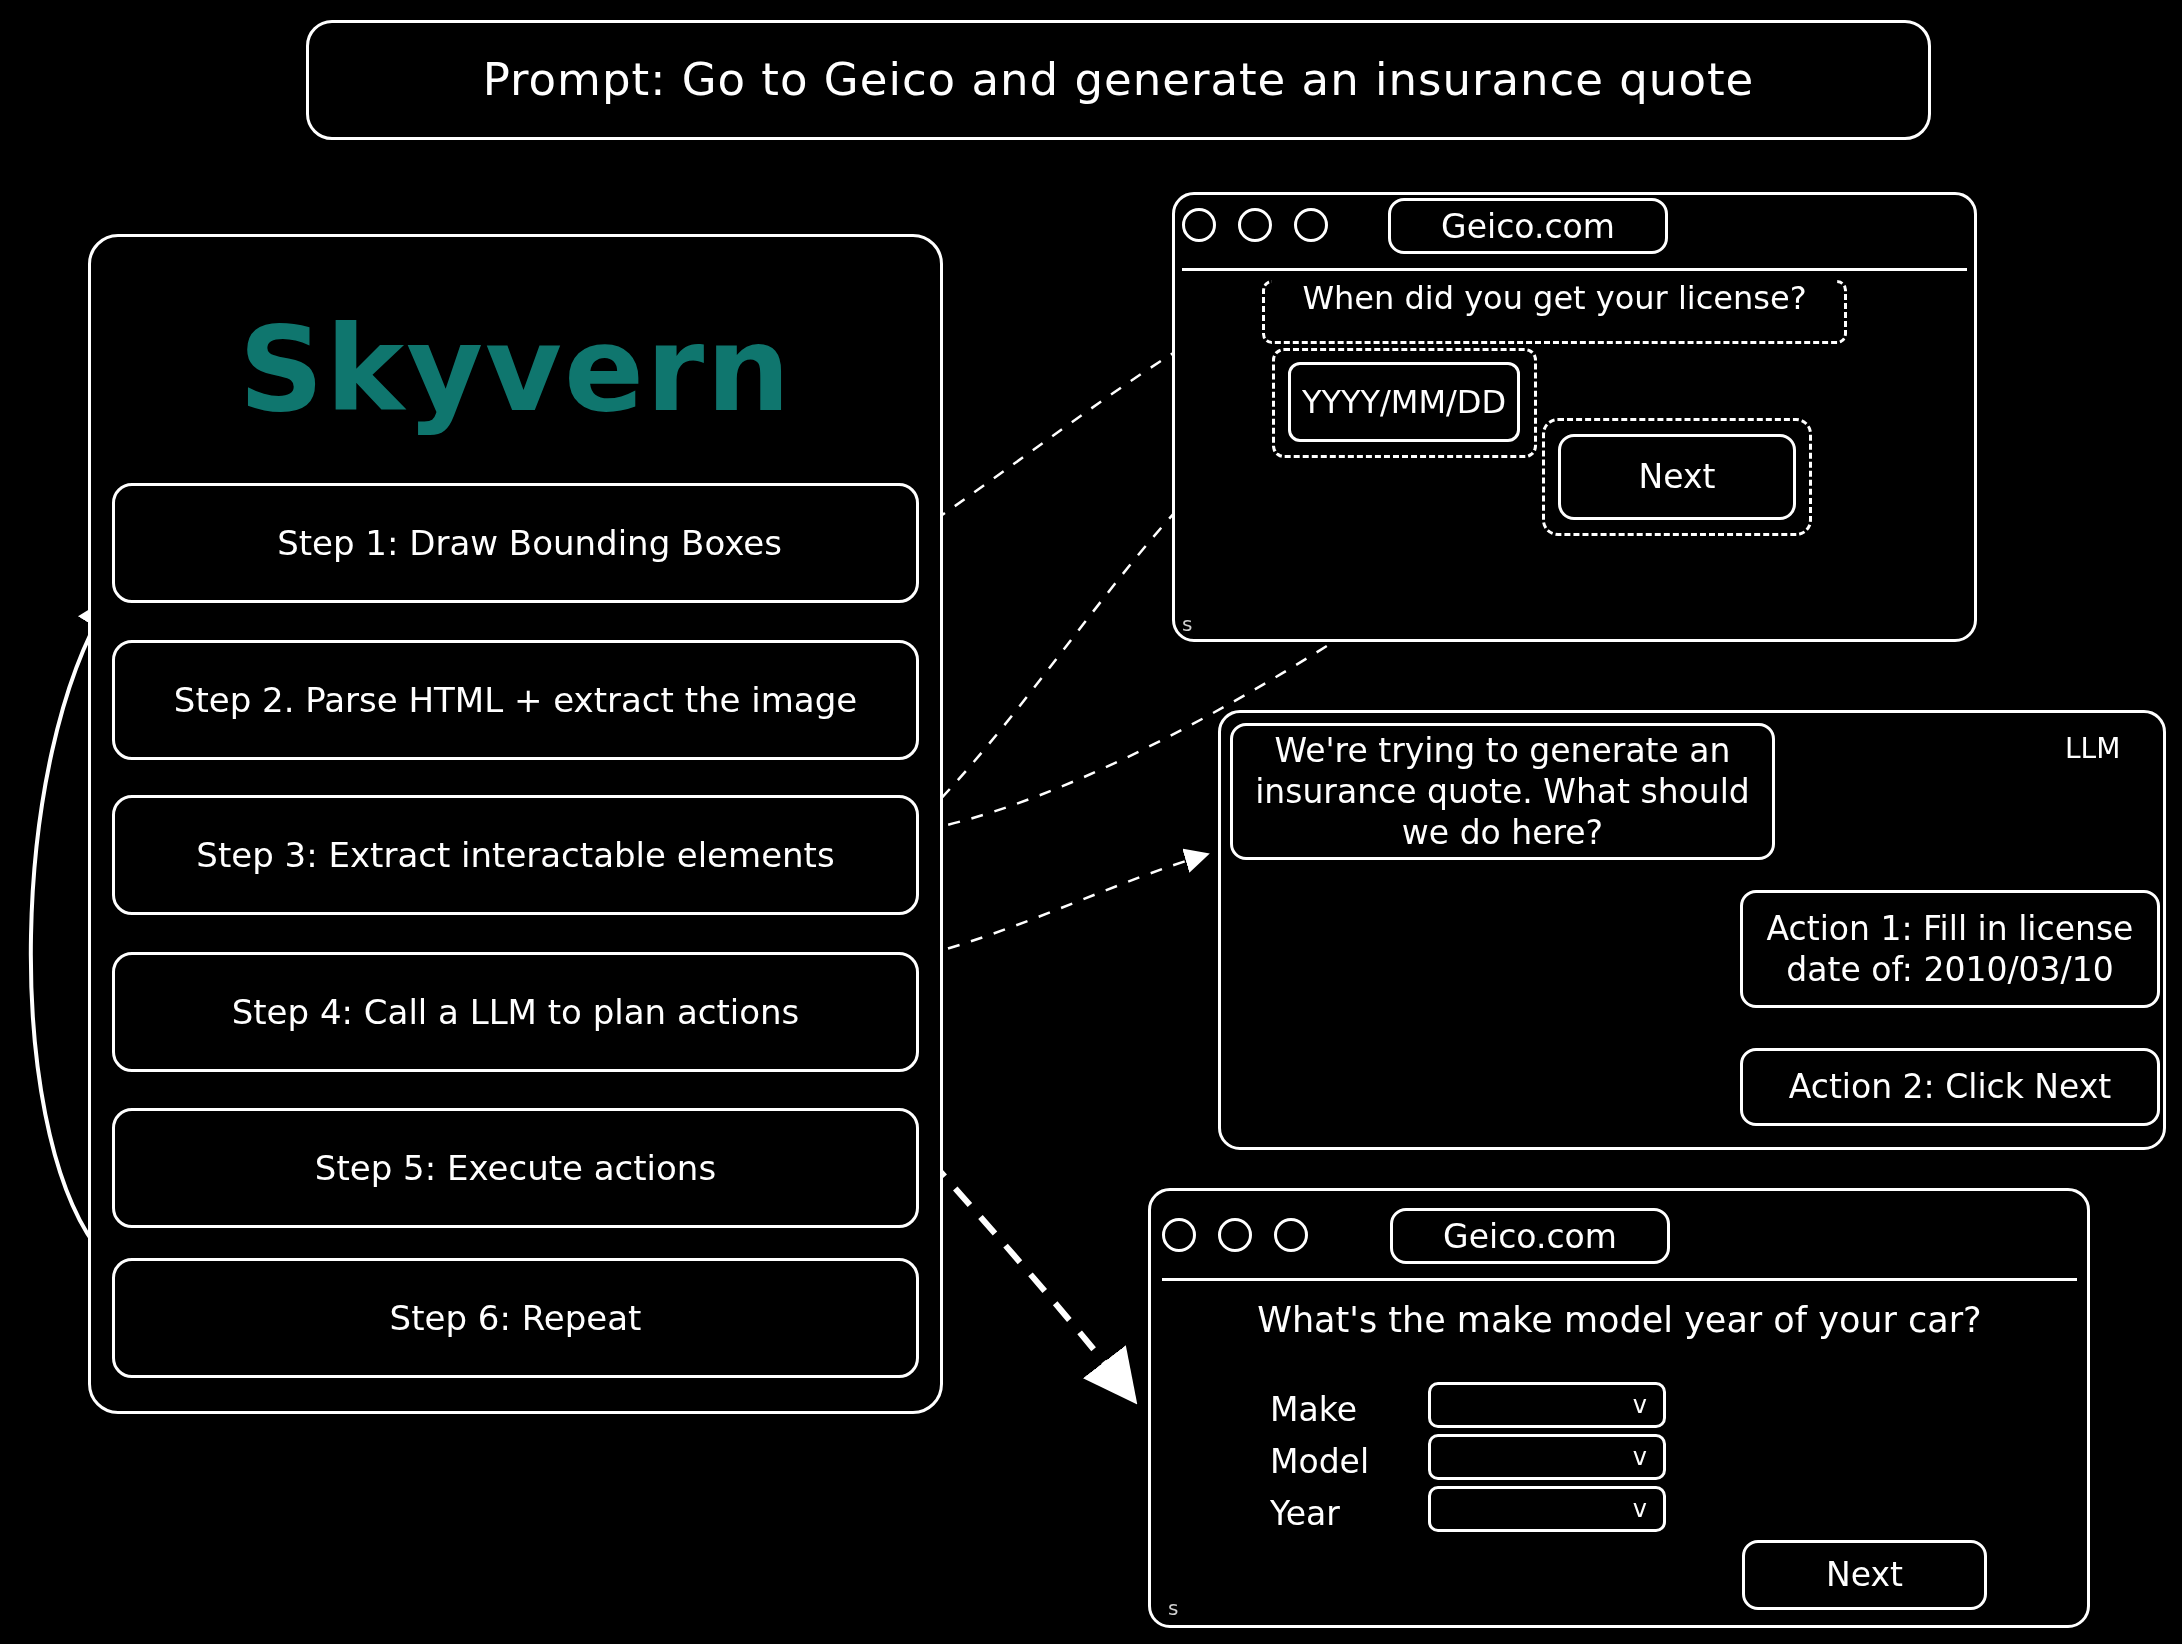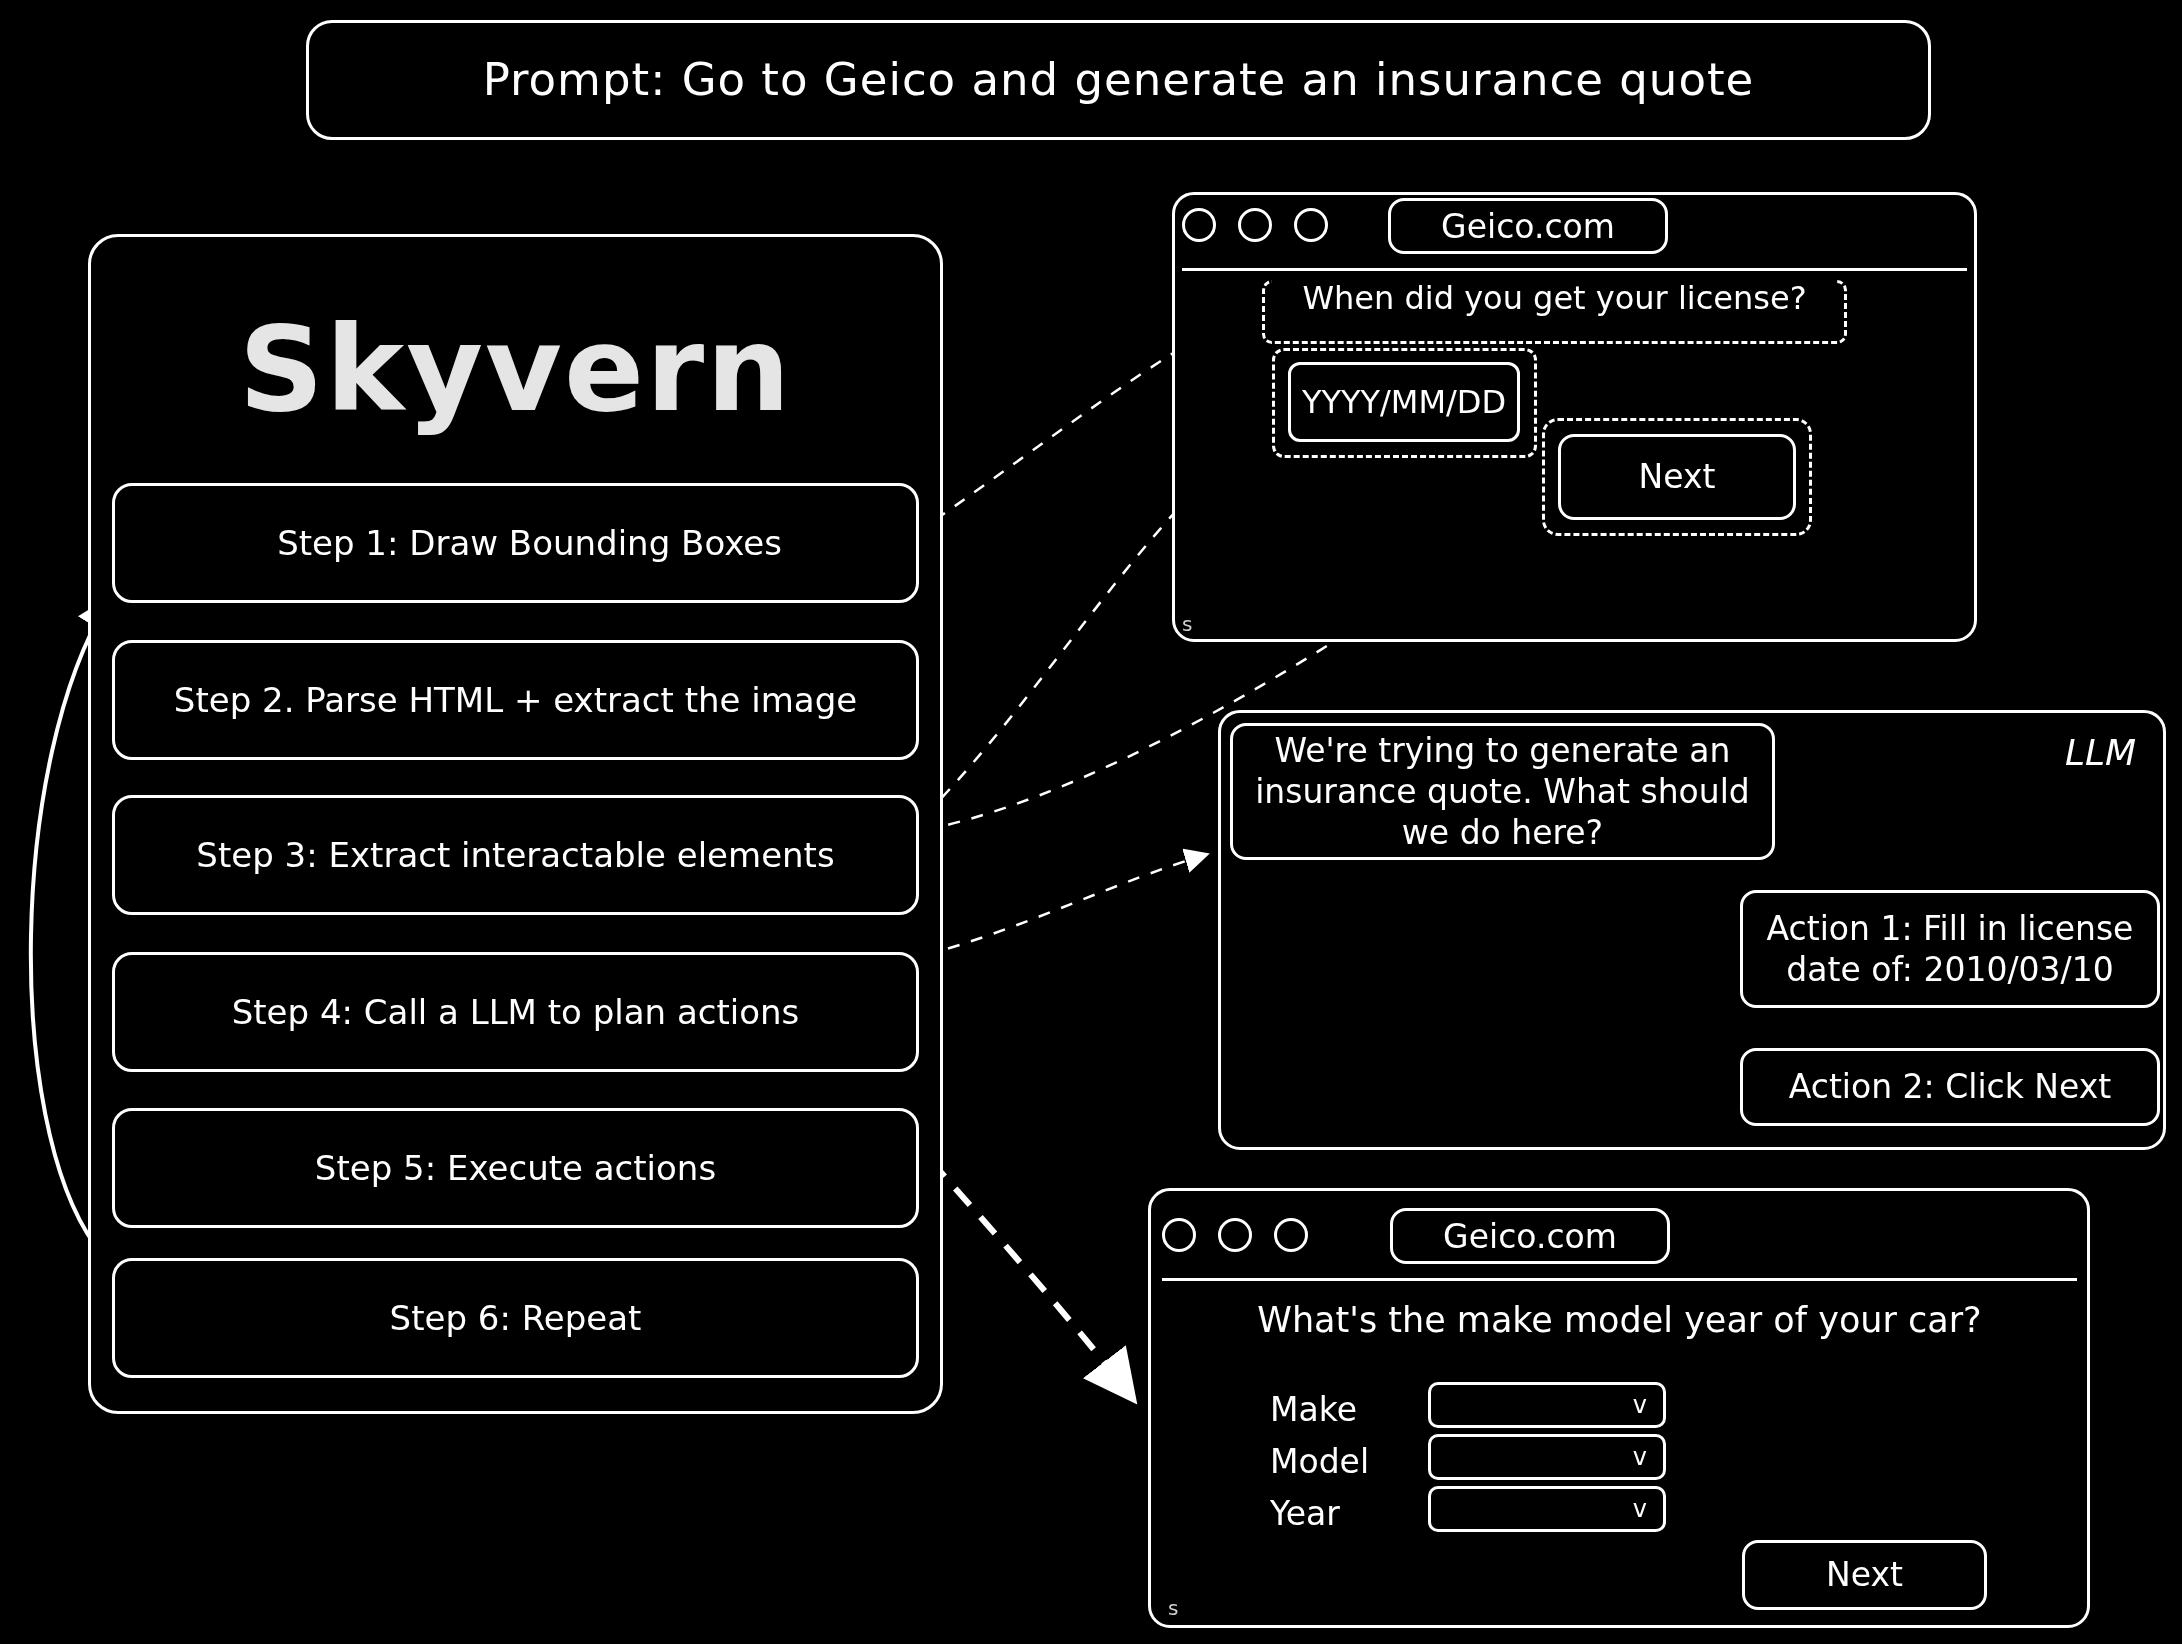--- a/index.html
+++ b/index.html
@@ -66,21 +66,21 @@
   }
   #skyvern-title {
     position: absolute;
     left: 88px;
     top: 300px;
     width: 855px;
     text-align: center;
     font-size: 118px;
     font-weight: bold;
     letter-spacing: 2px;
-    color: #e5e5e5;
+    color: #0f766e;
   }
   .step {
     left: 112px;
     width: 807px;
     height: 120px;
     border-radius: 20px;
     font-size: 34px;
   }
   #step-1 { top: 483px; padding-left: 28px; }
   #step-2 { top: 640px; }
@@ -161,22 +161,21 @@
     left: 1218px;
     top: 710px;
     width: 948px;
     height: 440px;
     border-radius: 22px;
     display: block;
   }
   #llm-label {
     position: absolute;
     left: 2065px; top: 732px;
-    font-size: 36px;
-    font-style: italic;
+    font-size: 28px;
   }
   #llm-user-bubble {
     left: 1230px; top: 723px; width: 545px; height: 137px;
     border-radius: 16px; font-size: 33px; padding: 0 12px;
   }
   #llm-action-1 {
     left: 1740px; top: 890px; width: 420px; height: 118px;
     border-radius: 16px; font-size: 33px; padding: 0 14px;
   }
   #llm-action-2 {

